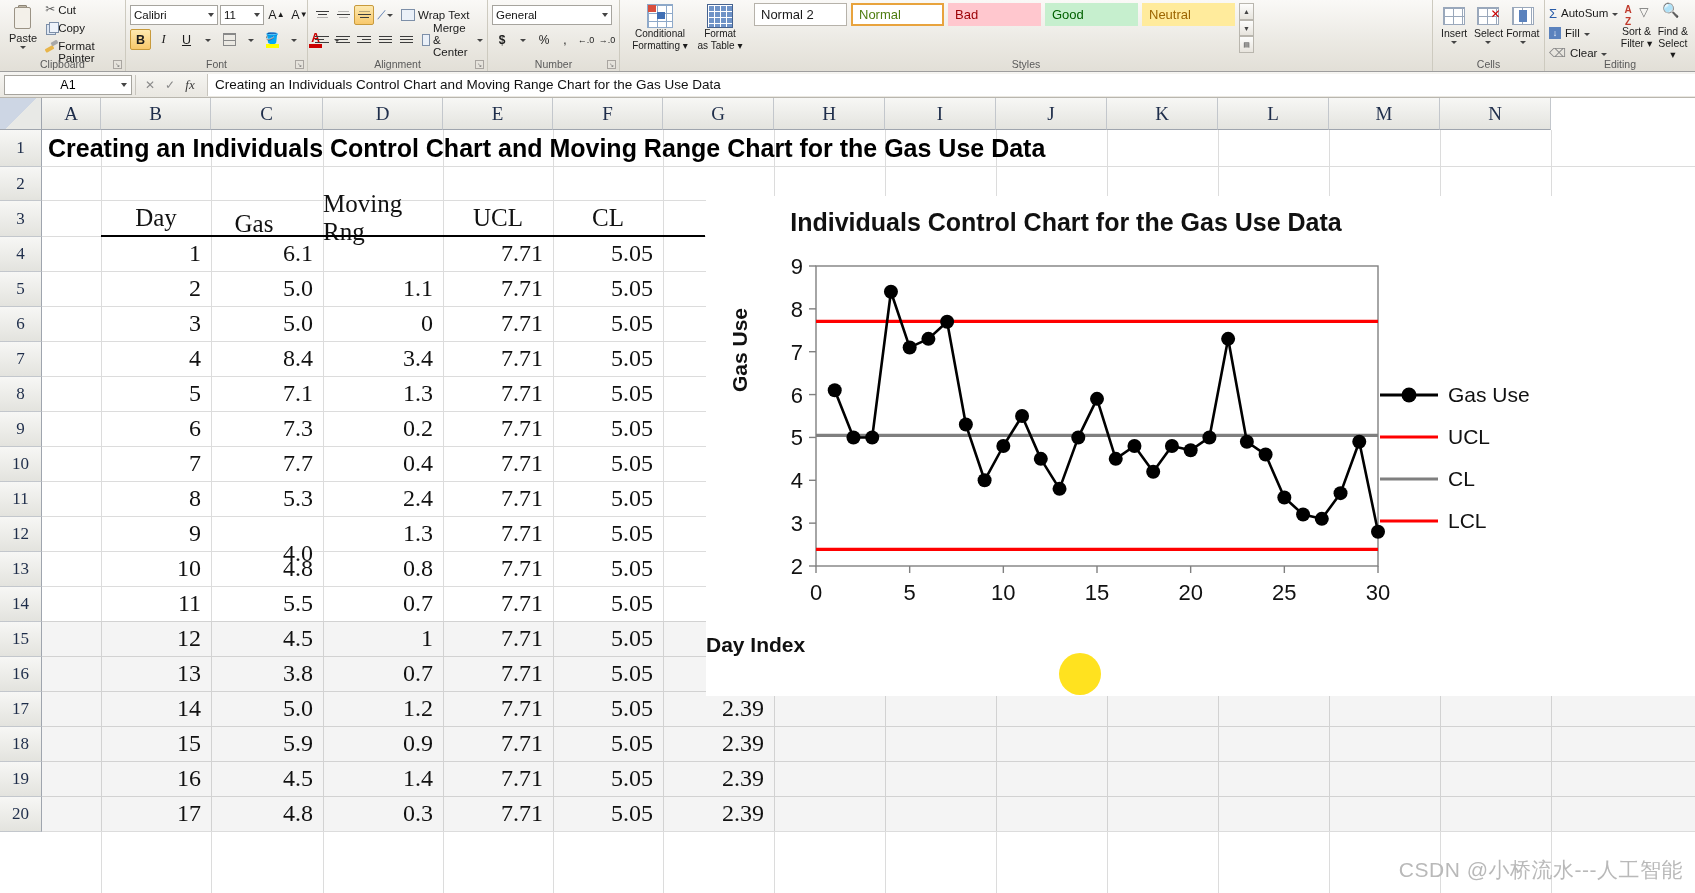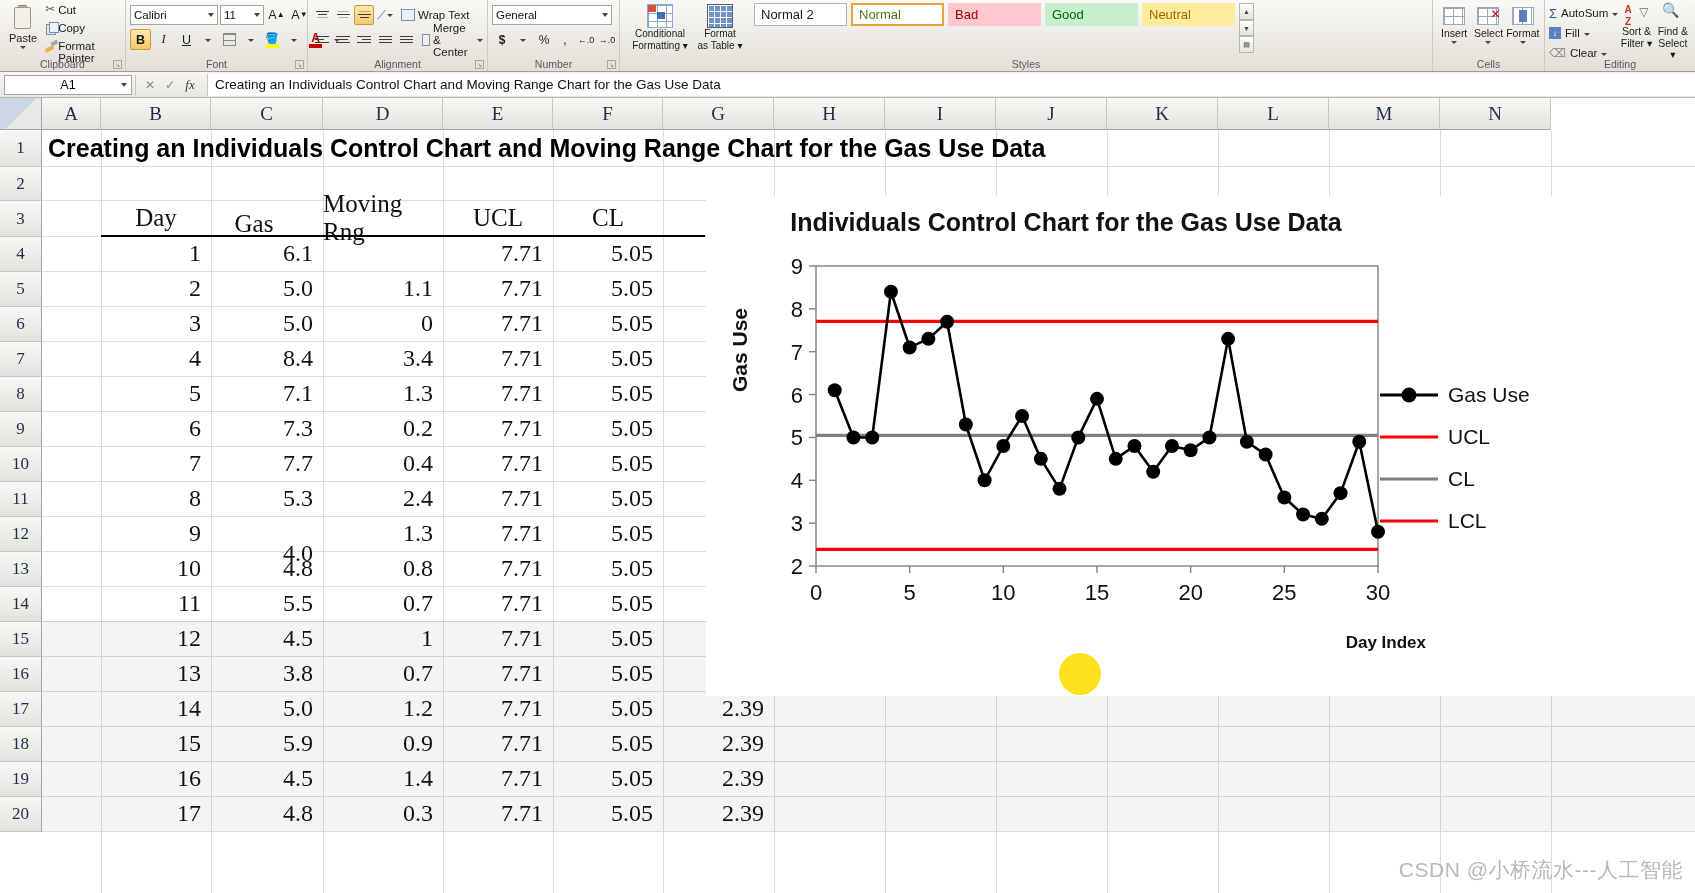--- a/index.html
+++ b/index.html
@@ -177,22 +177,22 @@
   .shade { position: absolute; background: rgba(0,0,0,0.045); }
 
   
   .chart { position: absolute; left: 706px; top: 196px; width: 989px; height: 500px;
            background: #fff; }
   .chart-title { position: absolute; top: 12px; left: 0; width: 720px; text-align: center;
                  font-size: 25px; font-weight: bold; color: #111; }
   .yaxis-title { position: absolute; left: 22px; top: 196px; font-size: 21px;
                  font-weight: bold; color: #111; transform: rotate(-90deg);
                  transform-origin: left top; white-space: nowrap; }
-  .xaxis-title { position: absolute; left: 0; top: 437px; width: 720px; text-align: right;
-                 font-size: 17px; font-weight: bold; color: #111; }
+  .xaxis-title { position: absolute; left: 0; top: 437px; width: 720px; text-align: left;
+                 font-size: 21px; font-weight: bold; color: #111; }
   .legend { position: absolute; left: 672px; top: 178px; }
   .leg-item { display: flex; align-items: center; height: 42px; }
   .leg-swatch { width: 62px; height: 22px; position: relative; flex: none; }
   .leg-line { position: absolute; left: 2px; right: 2px; top: 50%;
               transform: translateY(-50%); height: 3px; }
   .leg-dot { position: absolute; left: 50%; top: 50%; width: 15px; height: 15px;
              border-radius: 50%; background: #000; transform: translate(-50%,-50%); }
   .leg-label { font-size: 21px; color: #111; margin-left: 8px; white-space: nowrap; }
 
   

